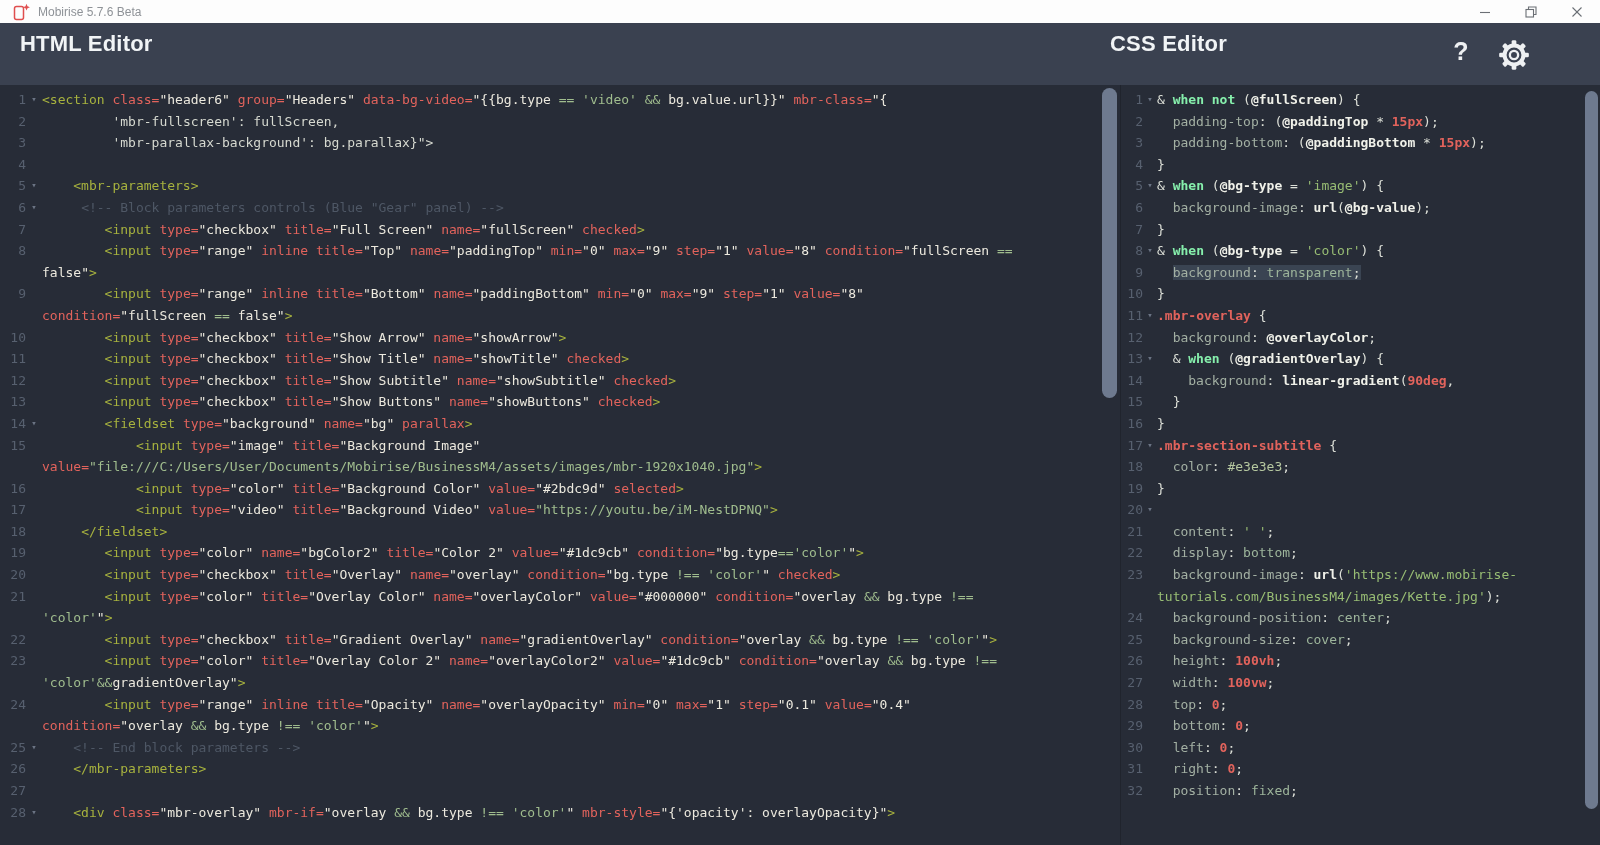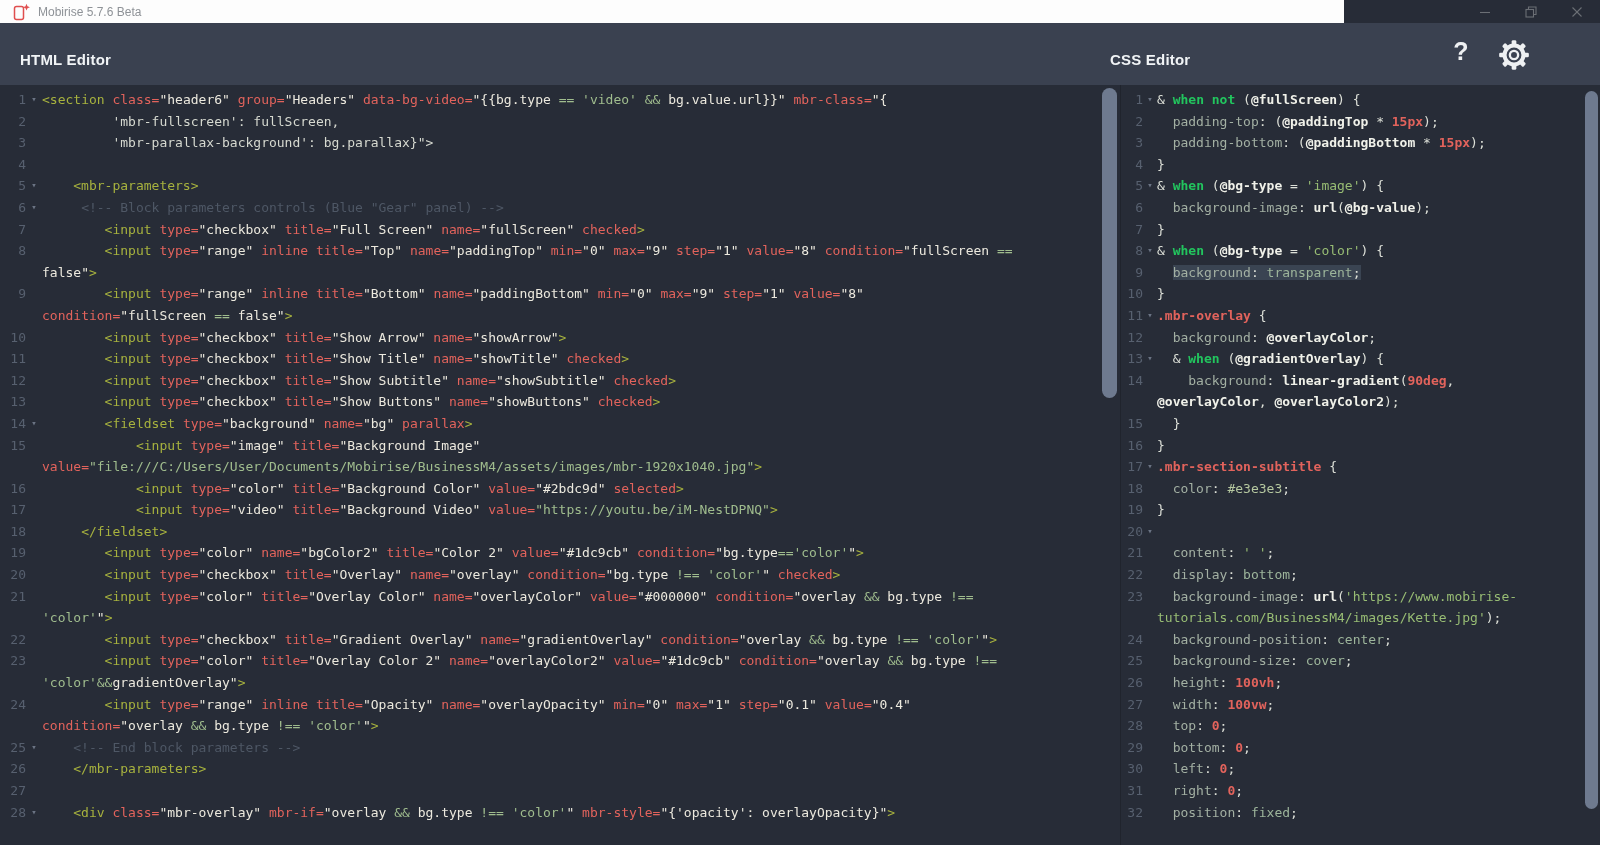--- a/index.html
+++ b/index.html
@@ -1,29 +1,29 @@
 <!DOCTYPE html>
 <html><head>
 <meta charset="utf-8">
 <style>
   * { margin:0; padding:0; box-sizing:border-box; }
   html,body { width:1600px; height:845px; overflow:hidden; background:#272c37; font-family:"Liberation Sans",sans-serif; }
   .app { position:relative; width:1600px; height:845px; }
 
   
-  .titlebar { position:absolute; left:0; top:0; width:1344px; height:23px; background:#fdfdfd; display:flex; align-items:center; }
+  .titlebar { position:absolute; left:0; top:0; width:1600px; height:23px; background:#fdfdfd; display:flex; align-items:center; }
   .titlebar .appicon { margin-left:12px; width:20px; height:18px; }
   .titlebar .wtitle { margin-left:6px; font-size:12px; color:#8e9297; }
   .wcontrols { position:absolute; right:0; top:0; height:23px; display:flex; }
   .wbtn { width:46px; height:23px; display:flex; align-items:center; justify-content:center; cursor:default; }
   .wbtn svg { stroke:#6b6f75; fill:none; stroke-width:1.1; }
 
   
   .edheader { position:absolute; left:0; top:23px; width:1600px; height:62px; background:#3a4150; }
-  .ed-title { position:absolute; top:28px; font-size:15px; font-weight:600; color:#f1f4f6; letter-spacing:0.2px; }
+  .ed-title { position:absolute; top:8px; font-size:22px; font-weight:600; color:#f1f4f6; letter-spacing:0.2px; }
   .ed-title.html { left:20px; }
   .ed-title.css { left:1110px; }
   .filetab { position:absolute; left:140px; top:16px; width:180px; height:32px; border-bottom:2px solid #3ac0cd; color:#cdd2da; font-size:15px; padding:6px 0 0 8px; }
   .hdr-icon { position:absolute; top:14px; color:#eef0f2; cursor:pointer; }
   .help { left:1444px; font-size:25px; font-weight:bold; width:34px; text-align:center; }
   .gear { left:1496px; width:40px; height:40px; }
 
   
   .editors { position:absolute; left:0; top:85px; width:1600px; height:760px; background:#272c37; }
   .panel { position:absolute; top:0; height:760px; overflow:hidden; padding-top:4px; }
@@ -40,21 +40,21 @@
 
   
   .tk-t { color:#a7b23e; }
   .tk-a { color:#e2635c; }
   .tk-v { color:#ece9de; }
   .tk-g { color:#a0bd8e; }
   .tk-p { color:#d6d9d0; }
   .tk-c { color:#4e5765; }
   
   .tk-u { color:#dde0d8; }
-  .tk-k { color:#22c55e; font-weight:bold; }
+  .tk-k { color:#86efac; font-weight:bold; }
   .tk-w { color:#f0f1e9; font-weight:bold; }
   .tk-r { color:#a3b0a3; }
   .tk-n { color:#e2635c; font-weight:bold; }
   .tk-s { color:#98bd74; }
   .tk-e { color:#9db59b; }
   .tk-l { color:#e2635c; font-weight:bold; }
   .tk-x { color:#b6c8a0; }
 
   
   .vthumb { position:absolute; background:#6e7a8f; border-radius:8px; }
@@ -168,21 +168,20 @@
         <div class="crow"><span class="gut">5</span><span class="fold">▾</span><span class="code" style="padding-left: 0ch;"><span><span class="tk-u">&amp; </span><span class="tk-k">when </span><span class="tk-u">(</span><span class="tk-w">@bg-type</span><span class="tk-u"> = </span><span class="tk-s">'image'</span><span class="tk-u">) {</span></span></span></div>
         <div class="crow"><span class="gut">6</span><span class="fold"></span><span class="code" style="padding-left: 2ch;"><span><span class="tk-r">background-image</span><span class="tk-u">: </span><span class="tk-w">url</span><span class="tk-u">(</span><span class="tk-w">@bg-value</span><span class="tk-u">);</span></span></span></div>
         <div class="crow"><span class="gut">7</span><span class="fold"></span><span class="code" style="padding-left: 0ch;"><span><span class="tk-u">}</span></span></span></div>
         <div class="crow"><span class="gut">8</span><span class="fold">▾</span><span class="code" style="padding-left: 0ch;"><span><span class="tk-u">&amp; </span><span class="tk-k">when </span><span class="tk-u">(</span><span class="tk-w">@bg-type</span><span class="tk-u"> = </span><span class="tk-s">'color'</span><span class="tk-u">) {</span></span></span></div>
         <div class="crow"><span class="gut">9</span><span class="fold"></span><span class="code" style="padding-left: 2ch;"><span class="hl"><span class="tk-r">background</span><span class="tk-u">: </span><span class="tk-e">transparent</span><span class="tk-u">;</span></span></span></div>
         <div class="crow"><span class="gut">10</span><span class="fold"></span><span class="code" style="padding-left: 0ch;"><span><span class="tk-u">}</span></span></span></div>
         <div class="crow"><span class="gut">11</span><span class="fold">▾</span><span class="code" style="padding-left: 0ch;"><span><span class="tk-l">.mbr-overlay</span><span class="tk-u"> {</span></span></span></div>
         <div class="crow"><span class="gut">12</span><span class="fold"></span><span class="code" style="padding-left: 2ch;"><span><span class="tk-r">background</span><span class="tk-u">: </span><span class="tk-w">@overlayColor</span><span class="tk-u">;</span></span></span></div>
         <div class="crow"><span class="gut">13</span><span class="fold">▾</span><span class="code" style="padding-left: 2ch;"><span><span class="tk-u">&amp; </span><span class="tk-k">when </span><span class="tk-u">(</span><span class="tk-w">@gradientOverlay</span><span class="tk-u">) {</span></span></span></div>
         <div class="crow"><span class="gut">14</span><span class="fold"></span><span class="code" style="padding-left: 4ch;"><span><span class="tk-r">background</span><span class="tk-u">: </span><span class="tk-w">linear-gradient</span><span class="tk-u">(</span><span class="tk-n">90deg</span><span class="tk-u">,</span></span></span></div>
-        <div class="crow"><span class="gut"></span><span class="fold"></span><span class="code" style="padding-left: 0ch;"><span><span class="tk-w">@overlayColor</span><span class="tk-u">, </span><span class="tk-w">@overlayColor2</span><span class="tk-u">);</span></span></span></div>
         <div class="crow"><span class="gut">15</span><span class="fold"></span><span class="code" style="padding-left: 2ch;"><span><span class="tk-u">}</span></span></span></div>
         <div class="crow"><span class="gut">16</span><span class="fold"></span><span class="code" style="padding-left: 0ch;"><span><span class="tk-u">}</span></span></span></div>
         <div class="crow"><span class="gut">17</span><span class="fold">▾</span><span class="code" style="padding-left: 0ch;"><span><span class="tk-l">.mbr-section-subtitle</span><span class="tk-u"> {</span></span></span></div>
         <div class="crow"><span class="gut">18</span><span class="fold"></span><span class="code" style="padding-left: 2ch;"><span><span class="tk-r">color</span><span class="tk-u">: </span><span class="tk-x">#e3e3e3</span><span class="tk-u">;</span></span></span></div>
         <div class="crow"><span class="gut">19</span><span class="fold"></span><span class="code" style="padding-left: 0ch;"><span><span class="tk-u">}</span></span></span></div>
         <div class="crow"><span class="gut">20</span><span class="fold">▾</span><span class="code" style="padding-left: 0ch; margin-top: 34px;"><span><span class="tk-w">div</span><span class="tk-l">::before</span><span class="tk-u"> {</span></span></span></div>
         <div class="crow"><span class="gut">21</span><span class="fold"></span><span class="code" style="padding-left: 2ch;"><span><span class="tk-r">content</span><span class="tk-u">: </span><span class="tk-s">' '</span><span class="tk-u">;</span></span></span></div>
         <div class="crow"><span class="gut">22</span><span class="fold"></span><span class="code" style="padding-left: 2ch;"><span><span class="tk-r">display</span><span class="tk-u">: </span><span class="tk-e">bottom</span><span class="tk-u">;</span></span></span></div>
         <div class="crow"><span class="gut">23</span><span class="fold"></span><span class="code" style="padding-left: 2ch;"><span><span class="tk-r">background-image</span><span class="tk-u">: </span><span class="tk-w">url</span><span class="tk-u">(</span><span class="tk-s">'https://www.mobirise-</span></span></span></div>
         <div class="crow"><span class="gut"></span><span class="fold"></span><span class="code" style="padding-left: 0ch;"><span><span class="tk-s">tutorials.com/BusinessM4/images/Kette.jpg'</span><span class="tk-u">);</span></span></span></div>

